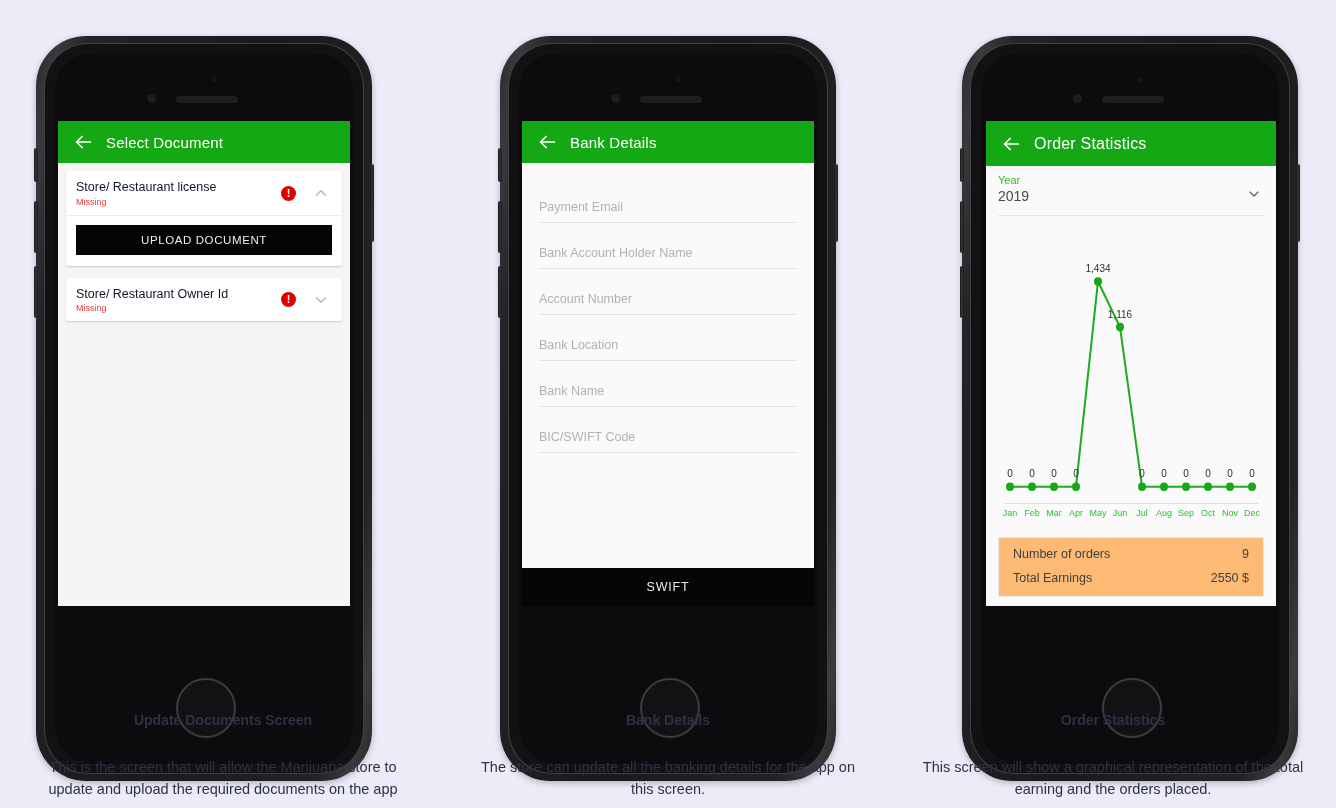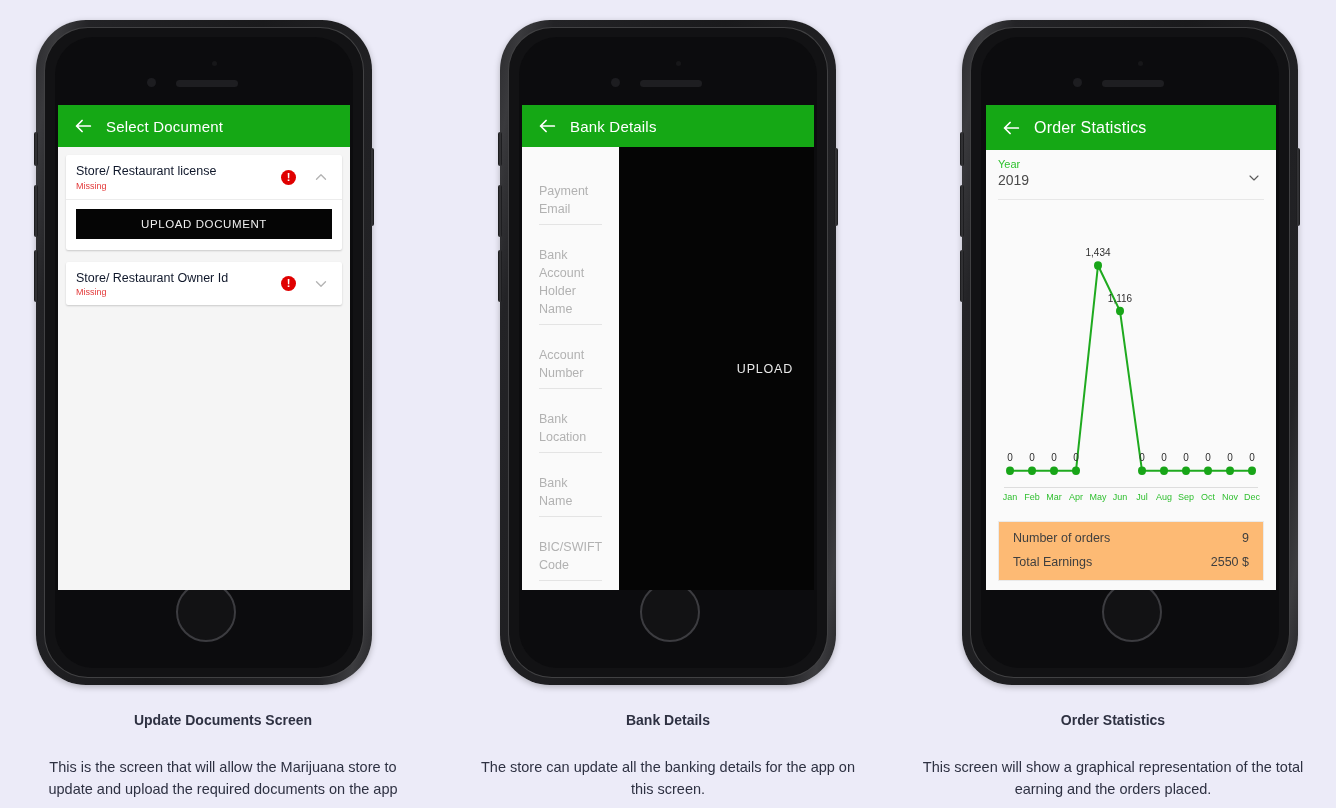--- a/index.html
+++ b/index.html
@@ -17,22 +17,22 @@
   .stage {
     position: relative;
     width: 1336px;
     height: 808px;
   }
 
   
   .phone {
     position: absolute;
     width: 336px;
-    height: 665px;
-    top: 20px;
+    height: 745px;
+    top: 36px;
   }
   .phone-1 { left: 36px; }
   .phone-2 { left: 500px; }
   .phone-3 { left: 962px; }
 
   .phone-body {
     position: absolute;
     inset: 0;
     border-radius: 50px;
     background: linear-gradient(100deg, #2b2b2e 0%, #3a3a3d 5%, #232326 12%, #1a1a1c 50%, #232326 88%, #3c3c3f 95%, #262629 100%);
@@ -201,21 +201,21 @@
     font-size: 11.5px;
     letter-spacing: 0.6px;
     padding: 9px 0;
     cursor: pointer;
   }
 
   
   .bank-body {
     height: calc(100% - 42px);
     display: flex;
-    flex-direction: row;
+    flex-direction: column;
     background: #fafafa;
   }
   .bank-fields {
     flex: 1 1 auto;
     padding: 14px 17px 0 17px;
     box-sizing: border-box;
   }
   .bank-field {
     border-bottom: 1px solid #e4e4e4;
     padding-top: 20px;
@@ -416,21 +416,21 @@
           <div class="bank-field">
             <span>Bank Location</span>
           </div>
           <div class="bank-field">
             <span>Bank Name</span>
           </div>
           <div class="bank-field">
             <span>BIC/SWIFT Code</span>
           </div>
         </div>
-        <button class="submit-btn">UPLOAD</button>
+        <button class="submit-btn">SWIFT</button>
       </div>
     </div>
   </div>
 
   <div class="phone phone-3">
     <div class="phone-body">
       <div class="btn-side btn-left-a"></div>
       <div class="btn-side btn-left-b"></div>
       <div class="btn-side btn-left-c"></div>
       <div class="btn-side btn-right"></div>

